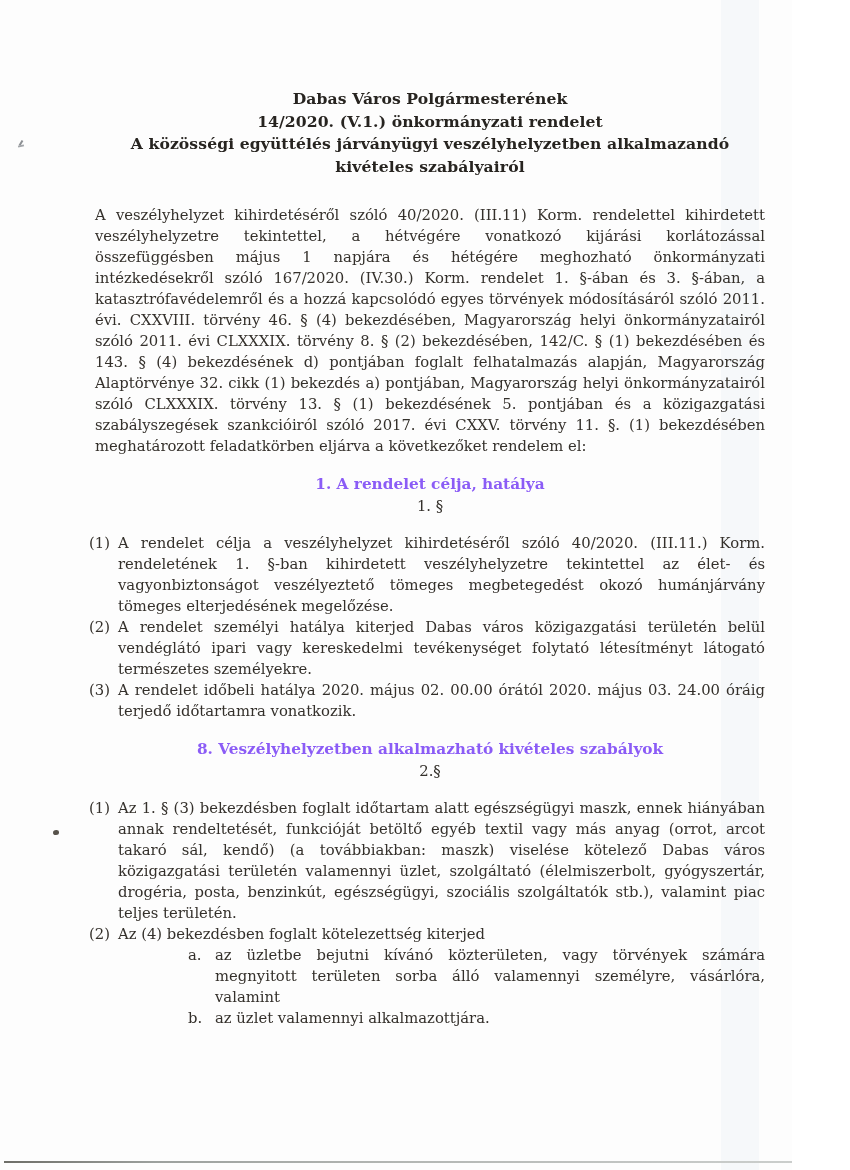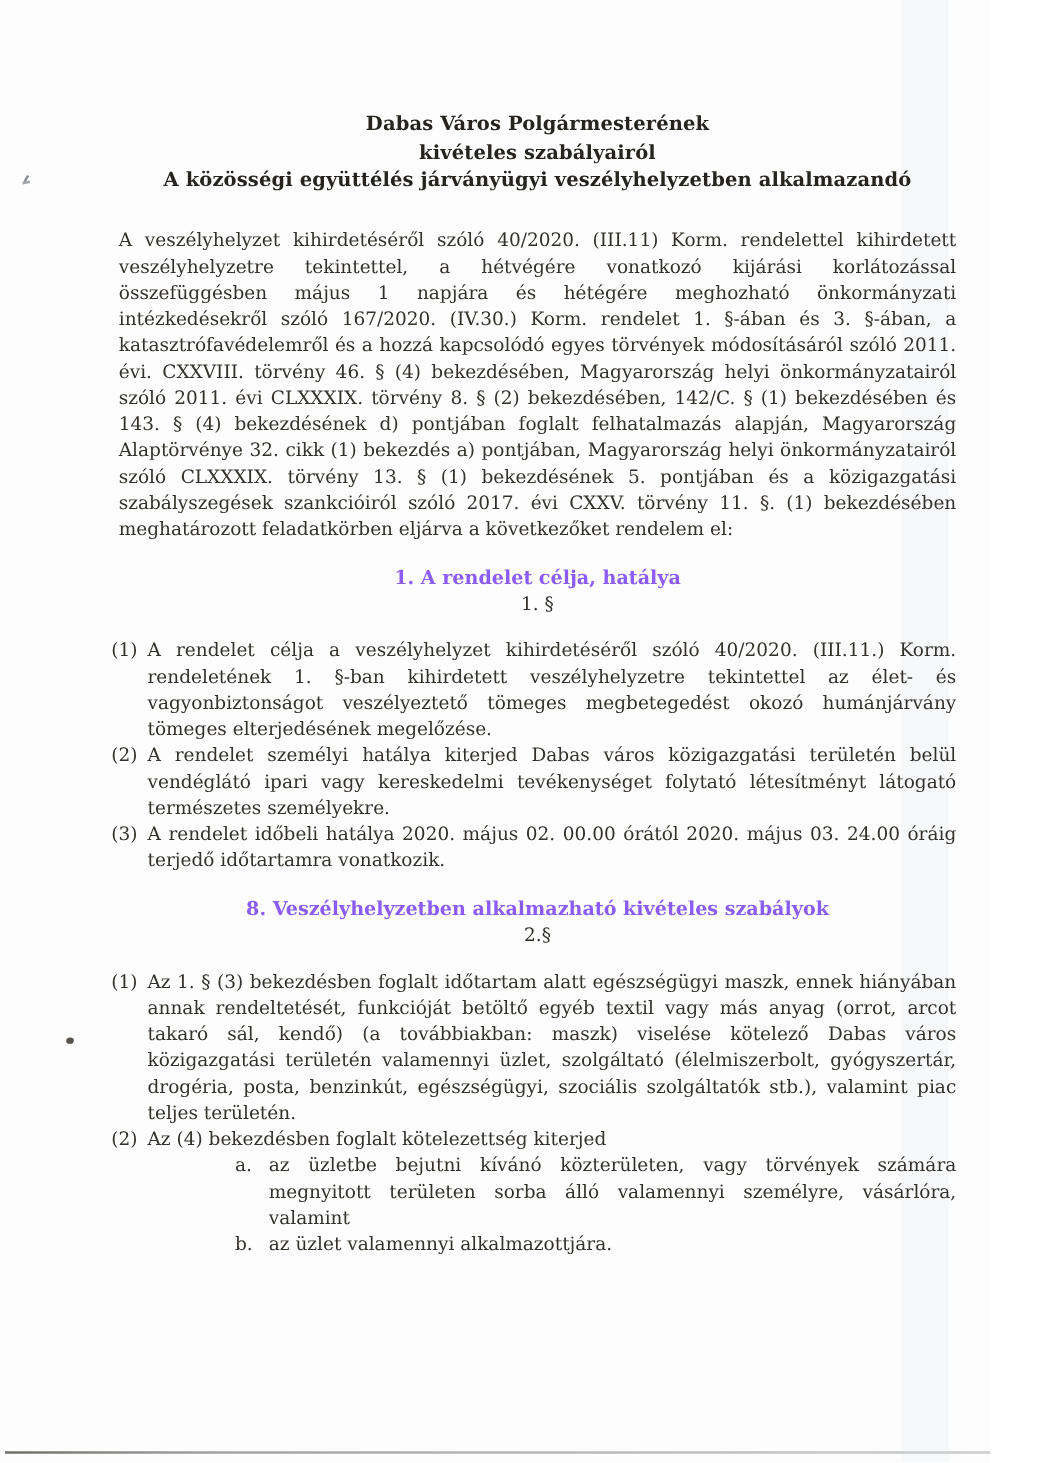--- a/index.html
+++ b/index.html
@@ -72,22 +72,23 @@
 <div class="sheet">
   <div class="edge-tint"></div>
   <div class="bottom-edge"></div>
   <div class="speck-angle"></div>
   <div class="speck-dot"></div>
 
   <div class="content">
 
     <div class="title-block">
       <div>Dabas Város Polgármesterének</div>
+      <div>14/2020. (V.1.) önkormányzati rendelet</div>
+      <div>A közösségi együttélés járványügyi veszélyhelyzetben alkalmazandó</div>
       <div>kivételes szabályairól</div>
-      <div>A közösségi együttélés járványügyi veszélyhelyzetben alkalmazandó</div>
     </div>
 
     <p class="intro">A veszélyhelyzet kihirdetéséről szóló 40/2020. (III.11) Korm. rendelettel kihirdetett veszélyhelyzetre tekintettel, a hétvégére vonatkozó kijárási korlátozással összefüggésben május 1 napjára és hétégére meghozható önkormányzati intézkedésekről szóló 167/2020. (IV.30.) Korm. rendelet 1. §-ában és 3. §-ában, a katasztrófavédelemről és a hozzá kapcsolódó egyes törvények módosításáról szóló 2011. évi. CXXVIII. törvény 46. § (4) bekezdésében, Magyarország helyi önkormányzatairól szóló 2011. évi CLXXXIX. törvény 8. § (2) bekezdésében, 142/C. § (1) bekezdésében és 143. § (4) bekezdésének d) pontjában foglalt felhatalmazás alapján, Magyarország Alaptörvénye 32. cikk (1) bekezdés a) pontjában, Magyarország helyi önkormányzatairól szóló CLXXXIX. törvény 13. § (1) bekezdésének 5. pontjában és a közigazgatási szabályszegések szankcióiról szóló 2017. évi CXXV. törvény 11. §. (1) bekezdésében meghatározott feladatkörben eljárva a következőket rendelem el:</p>
 
     <div class="section-heading">1.  A rendelet célja, hatálya</div>
     <div class="paragraph-sign">1. §</div>
 
     <div class="items">
       <div class="item">
         <span class="marker">(1)</span>

